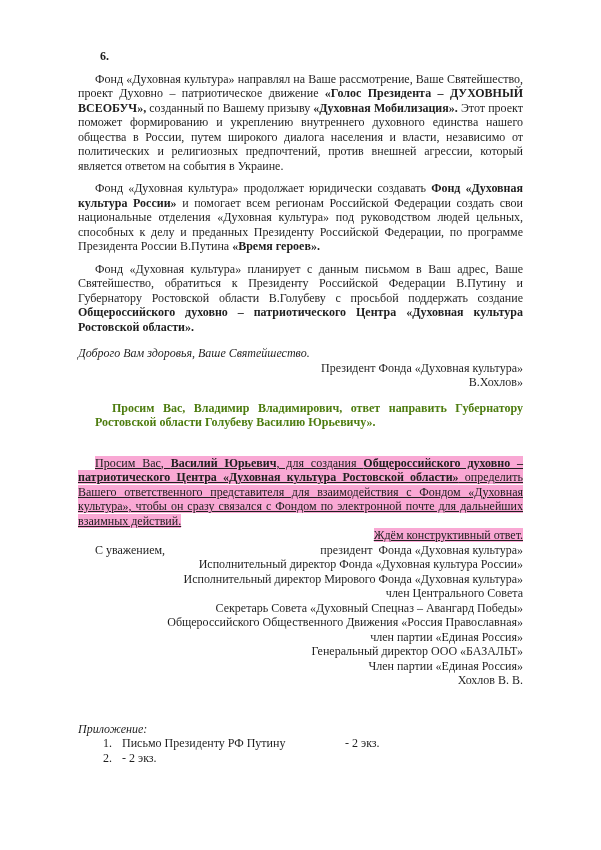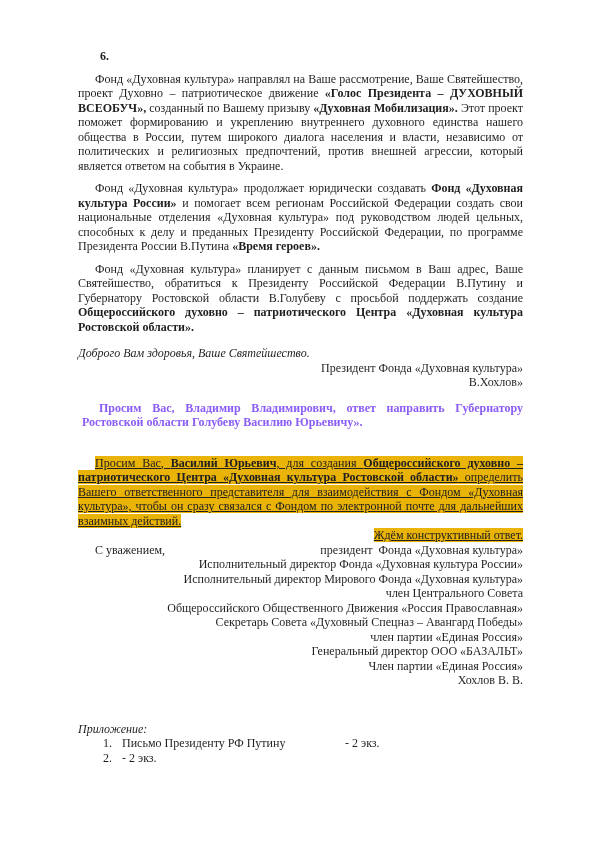--- a/index.html
+++ b/index.html
@@ -50,38 +50,38 @@
     text-align: left;
     font-style: italic;
   }
 
   .right-block {
     text-align: right;
     margin: 0;
   }
 
   .navy-para {
-    margin: 11px 0 0 4px;
+    margin: 11px 0 0 17px;
     text-align: justify;
     text-indent: 17px;
     font-weight: bold;
-    color: #8b5cf6;
+    color: #4d7c0f;
   }
 
   .hl-block {
     margin-top: 26px;
     color: #202020;
   }
   .hl-para {
     margin: 0;
     text-align: justify;
     text-indent: 17px;
   }
   .hl-para span, .hl-line span {
-    background: #eab308;
+    background: #f9a8d4;
     text-decoration: underline;
     text-decoration-color: #202020;
   }
   .hl-line {
     margin: 0;
     text-align: right;
     text-indent: 0;
   }
 
   .sig-section {
@@ -139,22 +139,22 @@
     <p class="hl-line"><span>Ждём конструктивный ответ.</span></p>
   </div>
 
   <div class="sig-section">
     <span class="regards">С уважением,</span>
     <div class="sig-lines">
       <div class="sig-line">президент  Фонда «Духовная культура»</div>
       <div class="sig-line">Исполнительный директор Фонда «Духовная культура России»</div>
       <div class="sig-line">Исполнительный директор Мирового Фонда «Духовная культура»</div>
       <div class="sig-line">член Центрального Совета</div>
+      <div class="sig-line">Секретарь Совета «Духовный Спецназ – Авангард Победы»</div>
       <div class="sig-line">Общероссийского Общественного Движения «Россия Православная»</div>
-      <div class="sig-line">Секретарь Совета «Духовный Спецназ – Авангард Победы»</div>
       <div class="sig-line">член партии «Единая Россия»</div>
       <div class="sig-line">Генеральный директор ООО «БАЗАЛЬТ»</div>
       <div class="sig-line">Член партии «Единая Россия»</div>
       <div class="sig-line">Хохлов В. В.</div>
     </div>
   </div>
 
   <div class="attachments">
     <div class="att-title">Приложение:</div>
     <div class="att-item">

